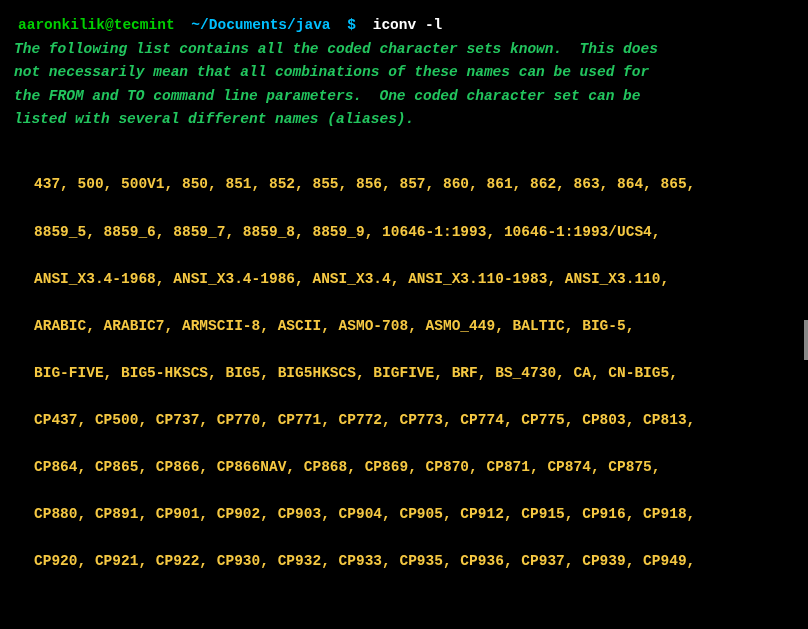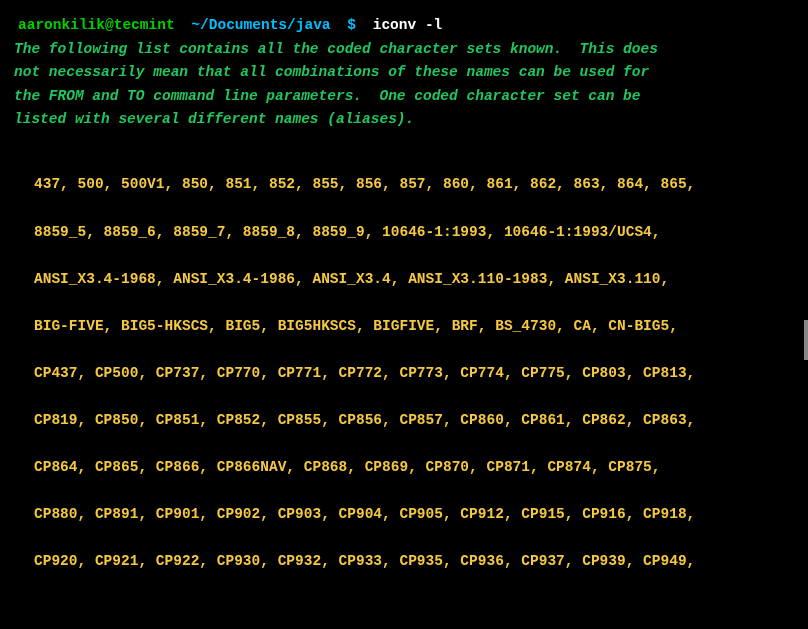--- a/index.html
+++ b/index.html
@@ -63,23 +63,23 @@
 <div class="prompt-line"><span class="user-host">aaronkilik@tecmint</span> <span class="path">~/Documents/java</span> <span class="dollar">$</span> <span class="command">iconv -l</span></div>
 <div class="intro">The following list contains all the coded character sets known.  This does</div>
 <div class="intro">not necessarily mean that all combinations of these names can be used for</div>
 <div class="intro">the FROM and TO command line parameters.  One coded character set can be</div>
 <div class="intro">listed with several different names (aliases).</div>
 <div style="height:14px"></div>
 <div class="charsets">
 <div>437, 500, 500V1, 850, 851, 852, 855, 856, 857, 860, 861, 862, 863, 864, 865,</div>
 <div>8859_5, 8859_6, 8859_7, 8859_8, 8859_9, 10646-1:1993, 10646-1:1993/UCS4,</div>
 <div>ANSI_X3.4-1968, ANSI_X3.4-1986, ANSI_X3.4, ANSI_X3.110-1983, ANSI_X3.110,</div>
+<div>ARABIC, ARABIC7, ARMSCII-8, ASCII, ASMO-708, ASMO_449, BALTIC, BIG-5,</div>
 <div>BIG-FIVE, BIG5-HKSCS, BIG5, BIG5HKSCS, BIGFIVE, BRF, BS_4730, CA, CN-BIG5,</div>
 <div>CP437, CP500, CP737, CP770, CP771, CP772, CP773, CP774, CP775, CP803, CP813,</div>
-<div>CP819, CP850, CP851, CP852, CP855, CP856, CP857, CP860, CP861, CP862, CP863,</div>
 <div>CP864, CP865, CP866, CP866NAV, CP868, CP869, CP870, CP871, CP874, CP875,</div>
 <div>CP880, CP891, CP901, CP902, CP903, CP904, CP905, CP912, CP915, CP916, CP918,</div>
 <div>CP920, CP921, CP922, CP930, CP932, CP933, CP935, CP936, CP937, CP939, CP949,</div>
 
 
 
 
 
 
 

